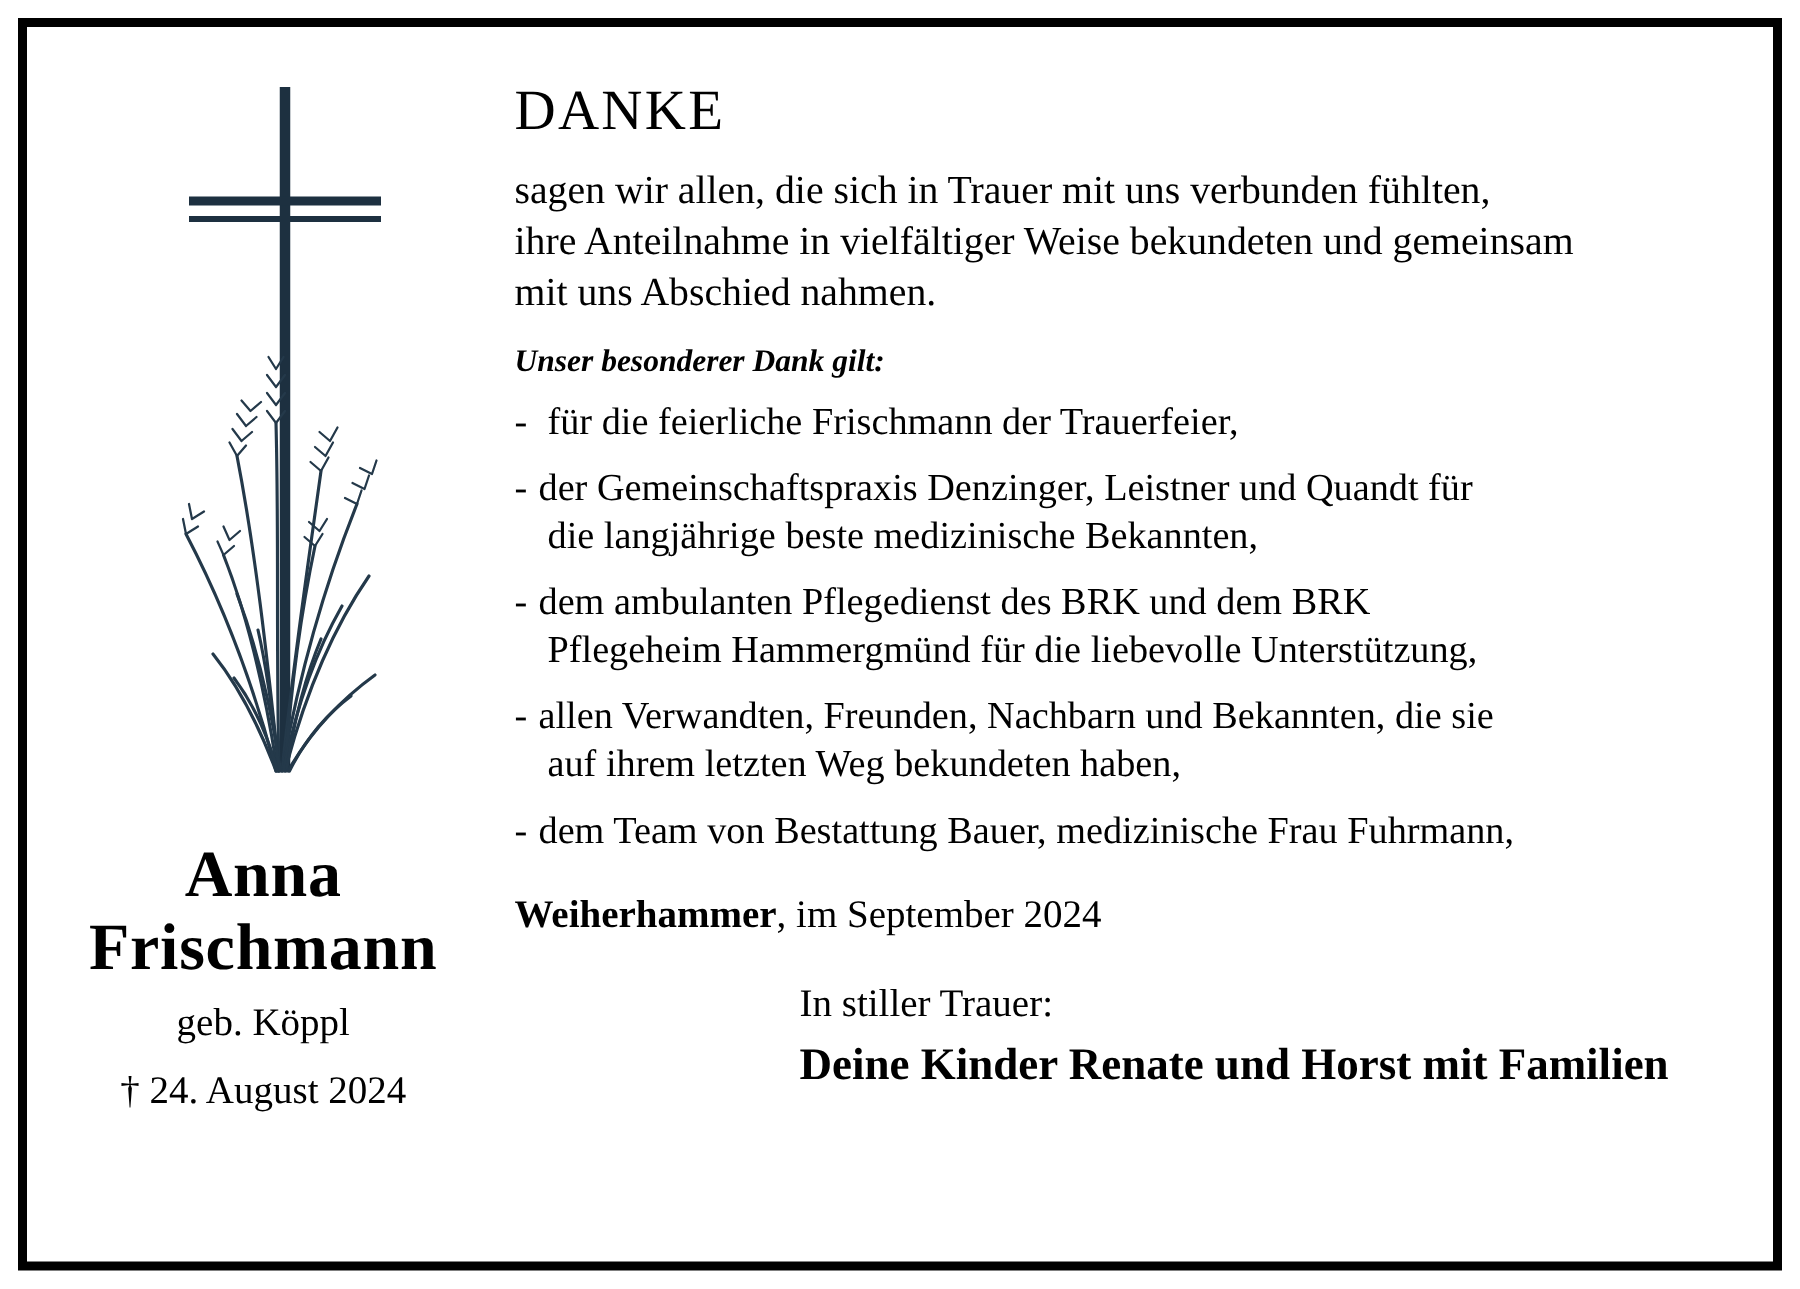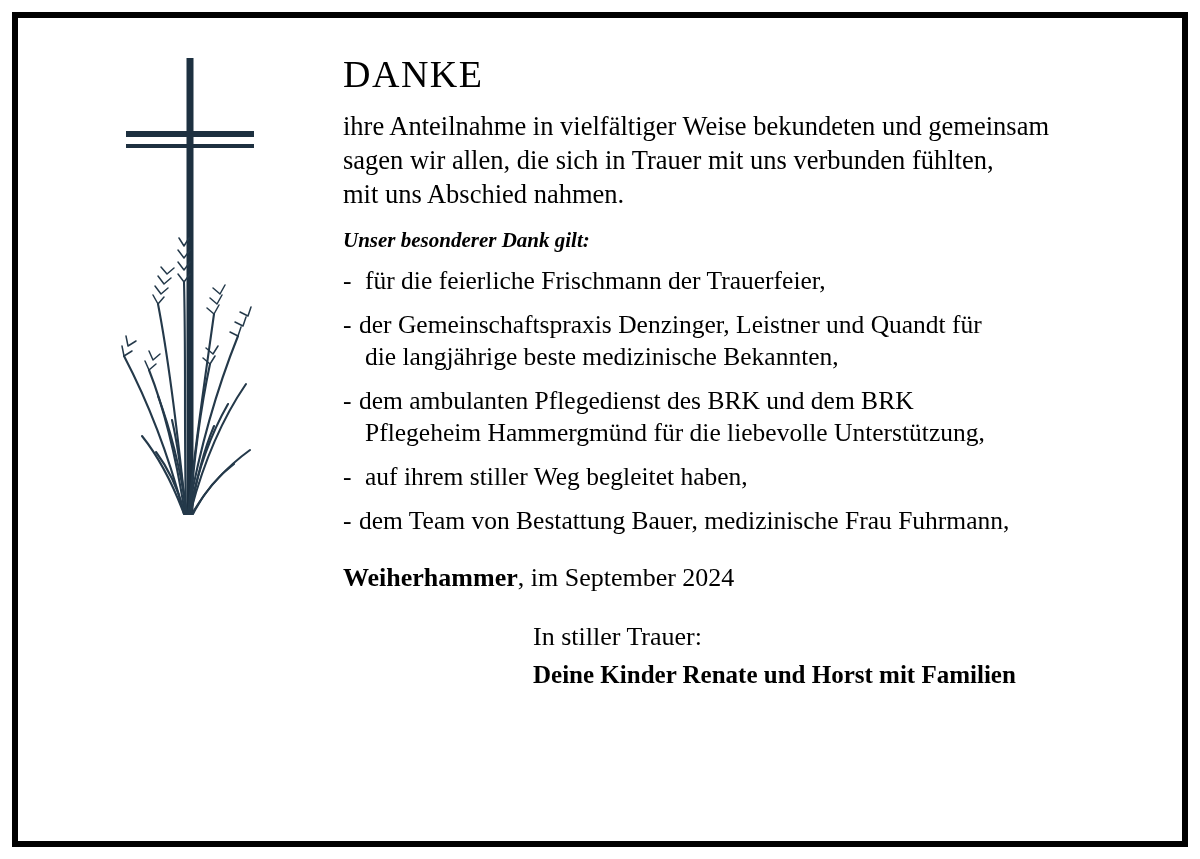--- a/index.html
+++ b/index.html
@@ -125,21 +125,21 @@
   }
   .place-line b { font-weight: bold; }
   .closing {
     margin-top: 28px;
     padding-left: 190px;
     font-size: 26px;
     line-height: 1.25;
   }
   .closing .bold {
     font-weight: bold;
-    font-size: 25px;
+    font-size: 30px;
     display: block;
     margin-top: 6px;
   }
 </style>
 </head>
 <body>
 
 <div class="card">
   <div class="inner">
 
@@ -175,29 +175,35 @@
             <path d="M166 246 l-6 -8 M166 246 l6 -8 M166 234 l-6 -8 M166 234 l6 -8 M166 222 l-6 -8 M166 222 l6 -8 M166 210 l-5 -8 M166 210 l5 -8"></path>
             <path d="M196 278 l-7 -6 M196 278 l5 -9 M199 268 l-7 -6 M199 268 l5 -9 M202 258 l-7 -6 M202 258 l5 -9"></path>
             <path d="M220 300 l-8 -4 M220 300 l3 -9 M225 290 l-8 -4 M225 290 l3 -9 M230 280 l-8 -4 M230 280 l3 -9"></path>
             <path d="M106 320 l-2 -10 M106 320 l8 -5 M110 310 l-2 -10 M110 310 l8 -5"></path>
             <path d="M131 334 l-4 -9 M131 334 l7 -6 M135 324 l-4 -9 M135 324 l7 -6"></path>
             <path d="M192 328 l-7 -6 M192 328 l5 -8 M195 318 l-7 -6 M195 318 l5 -8"></path>
           </g>
         </svg>
       </div>
 
+      <div class="name-block">
+        <div class="name-line">Anna</div>
+        <div class="name-line">Frischmann</div>
+        <div class="maiden">geb. Köppl</div>
+        <div class="death-date">† 24. August 2024</div>
+      </div>
     </div>
 
     <div class="right-col">
 
       <h1 class="danke">DANKE</h1>
 
       <div class="intro">
+        <div>sagen wir allen, die sich in Trauer mit uns verbunden fühlten,</div>
         <div>ihre Anteilnahme in vielfältiger Weise bekundeten und gemeinsam</div>
-        <div>sagen wir allen, die sich in Trauer mit uns verbunden fühlten,</div>
         <div>mit uns Abschied nahmen.</div>
       </div>
 
       <div class="subhead">Unser besonderer Dank gilt:</div>
 
       <ul class="thanks-list">
         <li class="thanks-item">
           <span class="dash">-</span>
           <span class="l2">für die feierliche Frischmann der Trauerfeier,</span>
         </li>
@@ -206,21 +212,22 @@
           <span>der Gemeinschaftspraxis Denzinger, Leistner und Quandt für</span>
           <span class="l2">die langjährige beste medizinische Bekannten,</span>
         </li>
         <li class="thanks-item">
           <span class="dash">-</span>
           <span>dem ambulanten Pflegedienst des BRK und dem BRK</span>
           <span class="l2">Pflegeheim Hammergmünd für die liebevolle Unterstützung,</span>
         </li>
         <li class="thanks-item">
           <span class="dash">-</span>
-          <span class="l2">auf ihrem stiller Weg begleitet haben,</span>
+          <span>allen Verwandten, Freunden, Nachbarn und Bekannten, die sie</span>
+          <span class="l2">auf ihrem letzten Weg bekundeten haben,</span>
         </li>
         <li class="thanks-item">
           <span class="dash">-</span>
           <span>dem Team von Bestattung Bauer, medizinische Frau Fuhrmann,</span>
         </li>
       </ul>
 
       <div class="place-line">
         <b>Weiherhammer</b><span>, im September 2024</span>
       </div>

